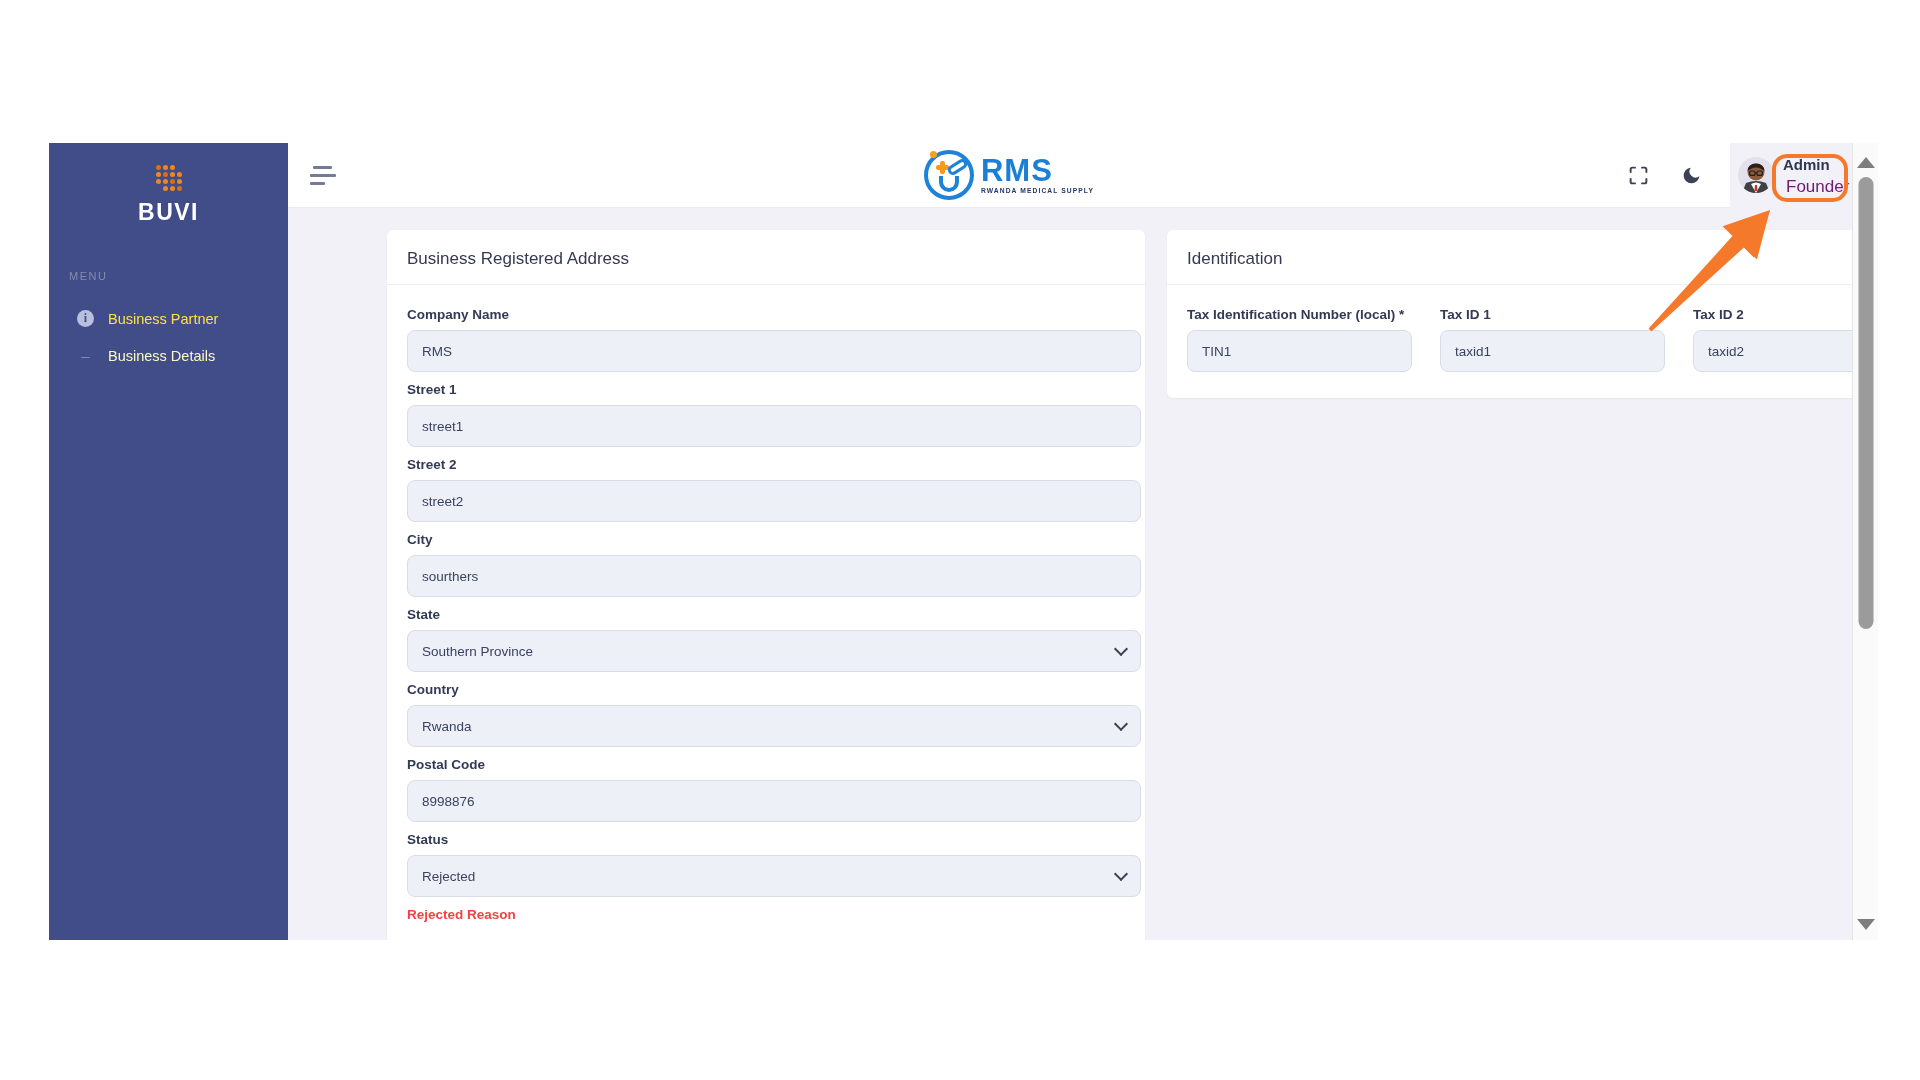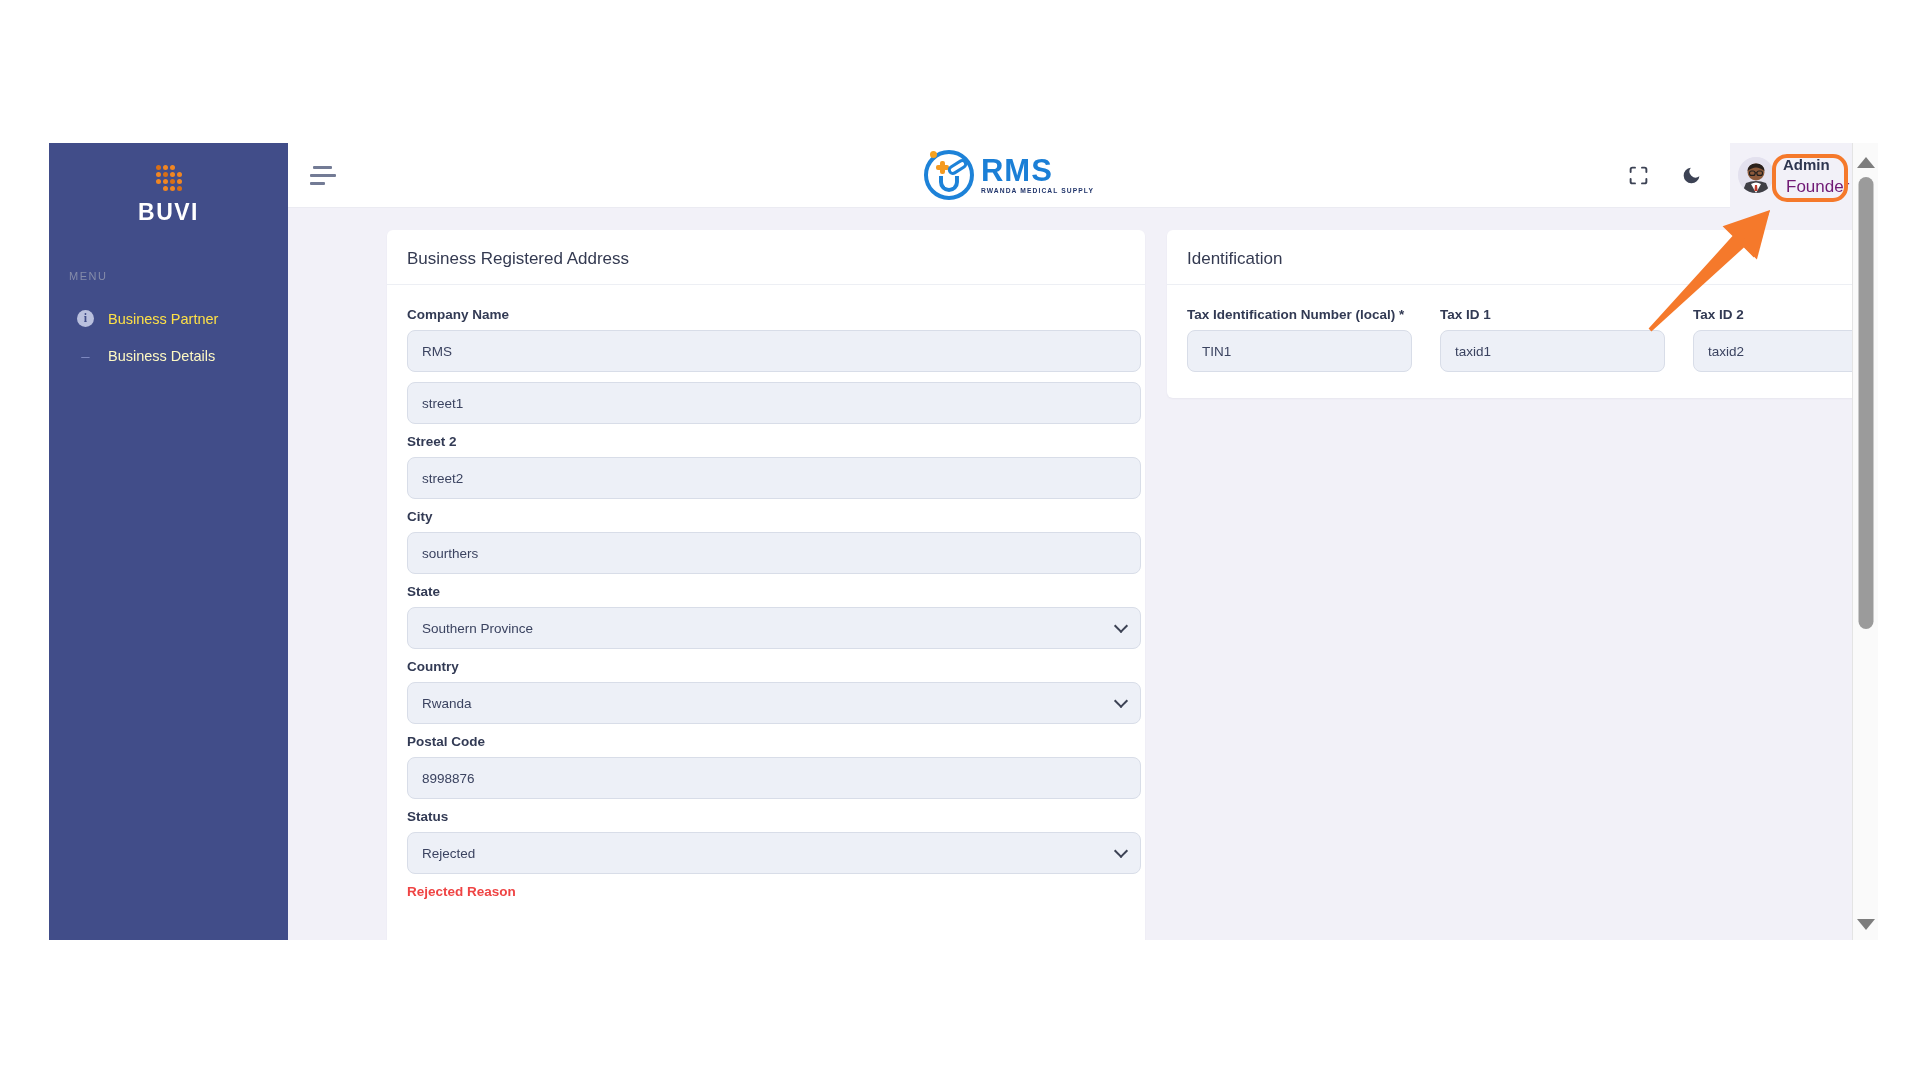--- a/index.html
+++ b/index.html
@@ -199,20 +199,21 @@
       <div class="card-divider"></div>
       <div class="card-body">
         <div>
             <div class="field">
               <div class="flabel">Company Name</div>
               <div class="finput">
                 <span>RMS</span>
               </div>
             </div>
             <div class="field">
+              <div class="flabel">Street 1</div>
               <div class="finput">
                 <span>street1</span>
               </div>
             </div>
             <div class="field">
               <div class="flabel">Street 2</div>
               <div class="finput">
                 <span>street2</span>
               </div>
             </div>

